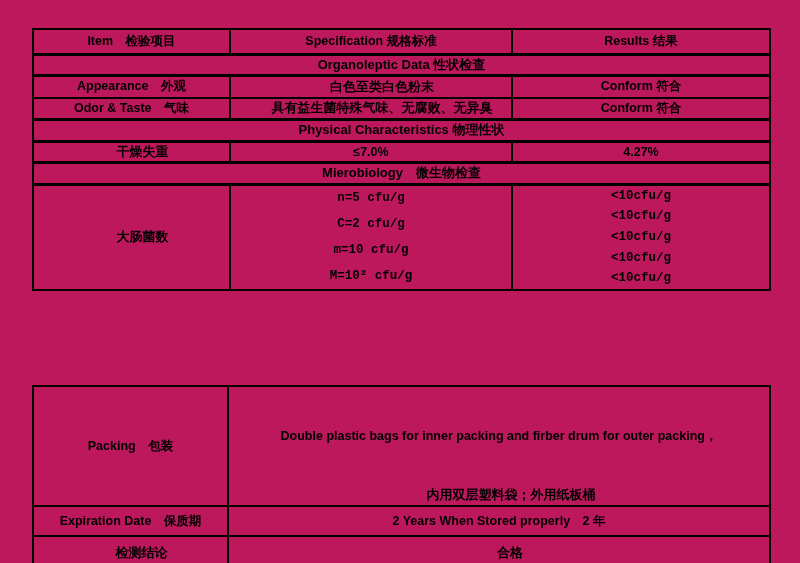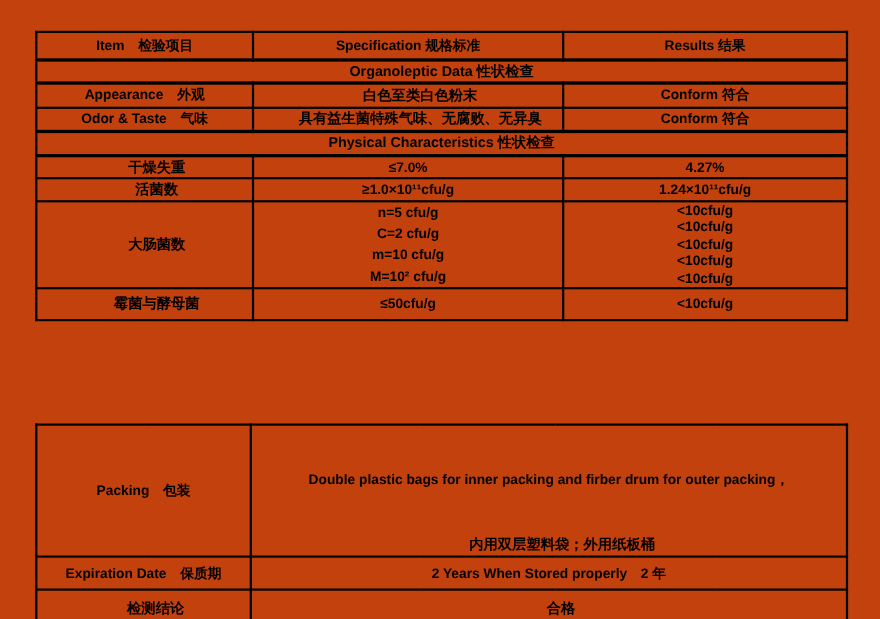--- a/index.html
+++ b/index.html
@@ -1,21 +1,21 @@
 <!DOCTYPE html>
 <html><head>
 <meta charset="utf-8">
 <style>
   * { margin: 0; padding: 0; box-sizing: border-box; }
   html, body { background: #e8e8e8; }
   .page {
     position: relative;
     width: 800px;
     height: 563px;
-    background: #c2410c;
+    background: #be185d;
     font-family: "Liberation Sans", "DejaVu Sans", sans-serif;
     color: #000000;
     font-weight: bold;
     overflow: hidden;
   }
   table {
     position: absolute;
     border-collapse: collapse;
     table-layout: fixed;
     border: 2px solid #000;
@@ -34,21 +34,21 @@
 
   tr.section-row td { border-top-width: 3px; border-bottom-width: 3px; font-size: 13px; }
   tr.header-row td { height: 25px; }
   .h-org  td { height: 20px; }
   .h-app  td { height: 23px; }
   .h-odor td { height: 21px; }
   .h-phys td { height: 22px; }
   .h-loss td { height: 20px; border-radius: 10px; }
   .h-via  td { height: 21px; }
   .h-micro td { height: 22px; }
-  .h-coli td { height: 79px; }
+  .h-coli td { height: 106px; font-family: Liberation Mono, monospace; }
   .h-mold td { height: 29px; }
 
   .h-pack td { height: 42px; }
   .h-exp  td { height: 30px; }
   .h-sig  td { height: 29px; }
   .h-conc td { height: 33px; }
 
   .lines {
     display: flex;
     flex-direction: column;
@@ -87,35 +87,33 @@
         <td>Conform 符合</td>
       </tr>
 
       <tr class="h-odor">
         <td>Odor &amp; Taste　气味</td>
         <td class="cjk">具有益生菌特殊气味、无腐败、无异臭</td>
         <td>Conform 符合</td>
       </tr>
 
       <tr class="section-row h-phys">
-        <td colspan="3">Physical Characteristics 性状检查</td>
+        <td colspan="3">Physical Characteristics 物理性状</td>
       </tr>
 
       <tr class="h-loss">
         <td class="cjk">干燥失重</td>
         <td>≤7.0%</td>
         <td>4.27%</td>
       </tr>
 
-      <tr class="h-via">
-        <td class="cjk">活菌数</td>
-        <td>≥1.0×10¹¹cfu/g</td>
-        <td>1.24×10¹¹cfu/g</td>
+
+      <tr class="section-row h-micro">
+        <td colspan="3">Mierobiology　微生物检查</td>
       </tr>
-
 
       <tr class="h-coli">
         <td class="cjk">大肠菌数</td>
         <td>
           <div class="lines">
             <div>n=5 cfu/g</div>
             <div>C=2 cfu/g</div>
             <div>m=10 cfu/g</div>
             <div>M=10² cfu/g</div>
           </div>
@@ -124,25 +122,20 @@
           <div class="lines">
             <div>&lt;10cfu/g</div>
             <div>&lt;10cfu/g</div>
             <div>&lt;10cfu/g</div>
             <div>&lt;10cfu/g</div>
             <div>&lt;10cfu/g</div>
           </div>
         </td>
       </tr>
 
-      <tr class="h-mold">
-        <td class="cjk">霉菌与酵母菌</td>
-        <td>≤50cfu/g</td>
-        <td>&lt;10cfu/g</td>
-      </tr>
     </tbody>
   </table>
 
   <table class="t2">
     <colgroup>
       <col style="width:98px">
       <col style="width:97px">
       <col style="width:153px">
       <col style="width:124px">
       <col style="width:146px">

